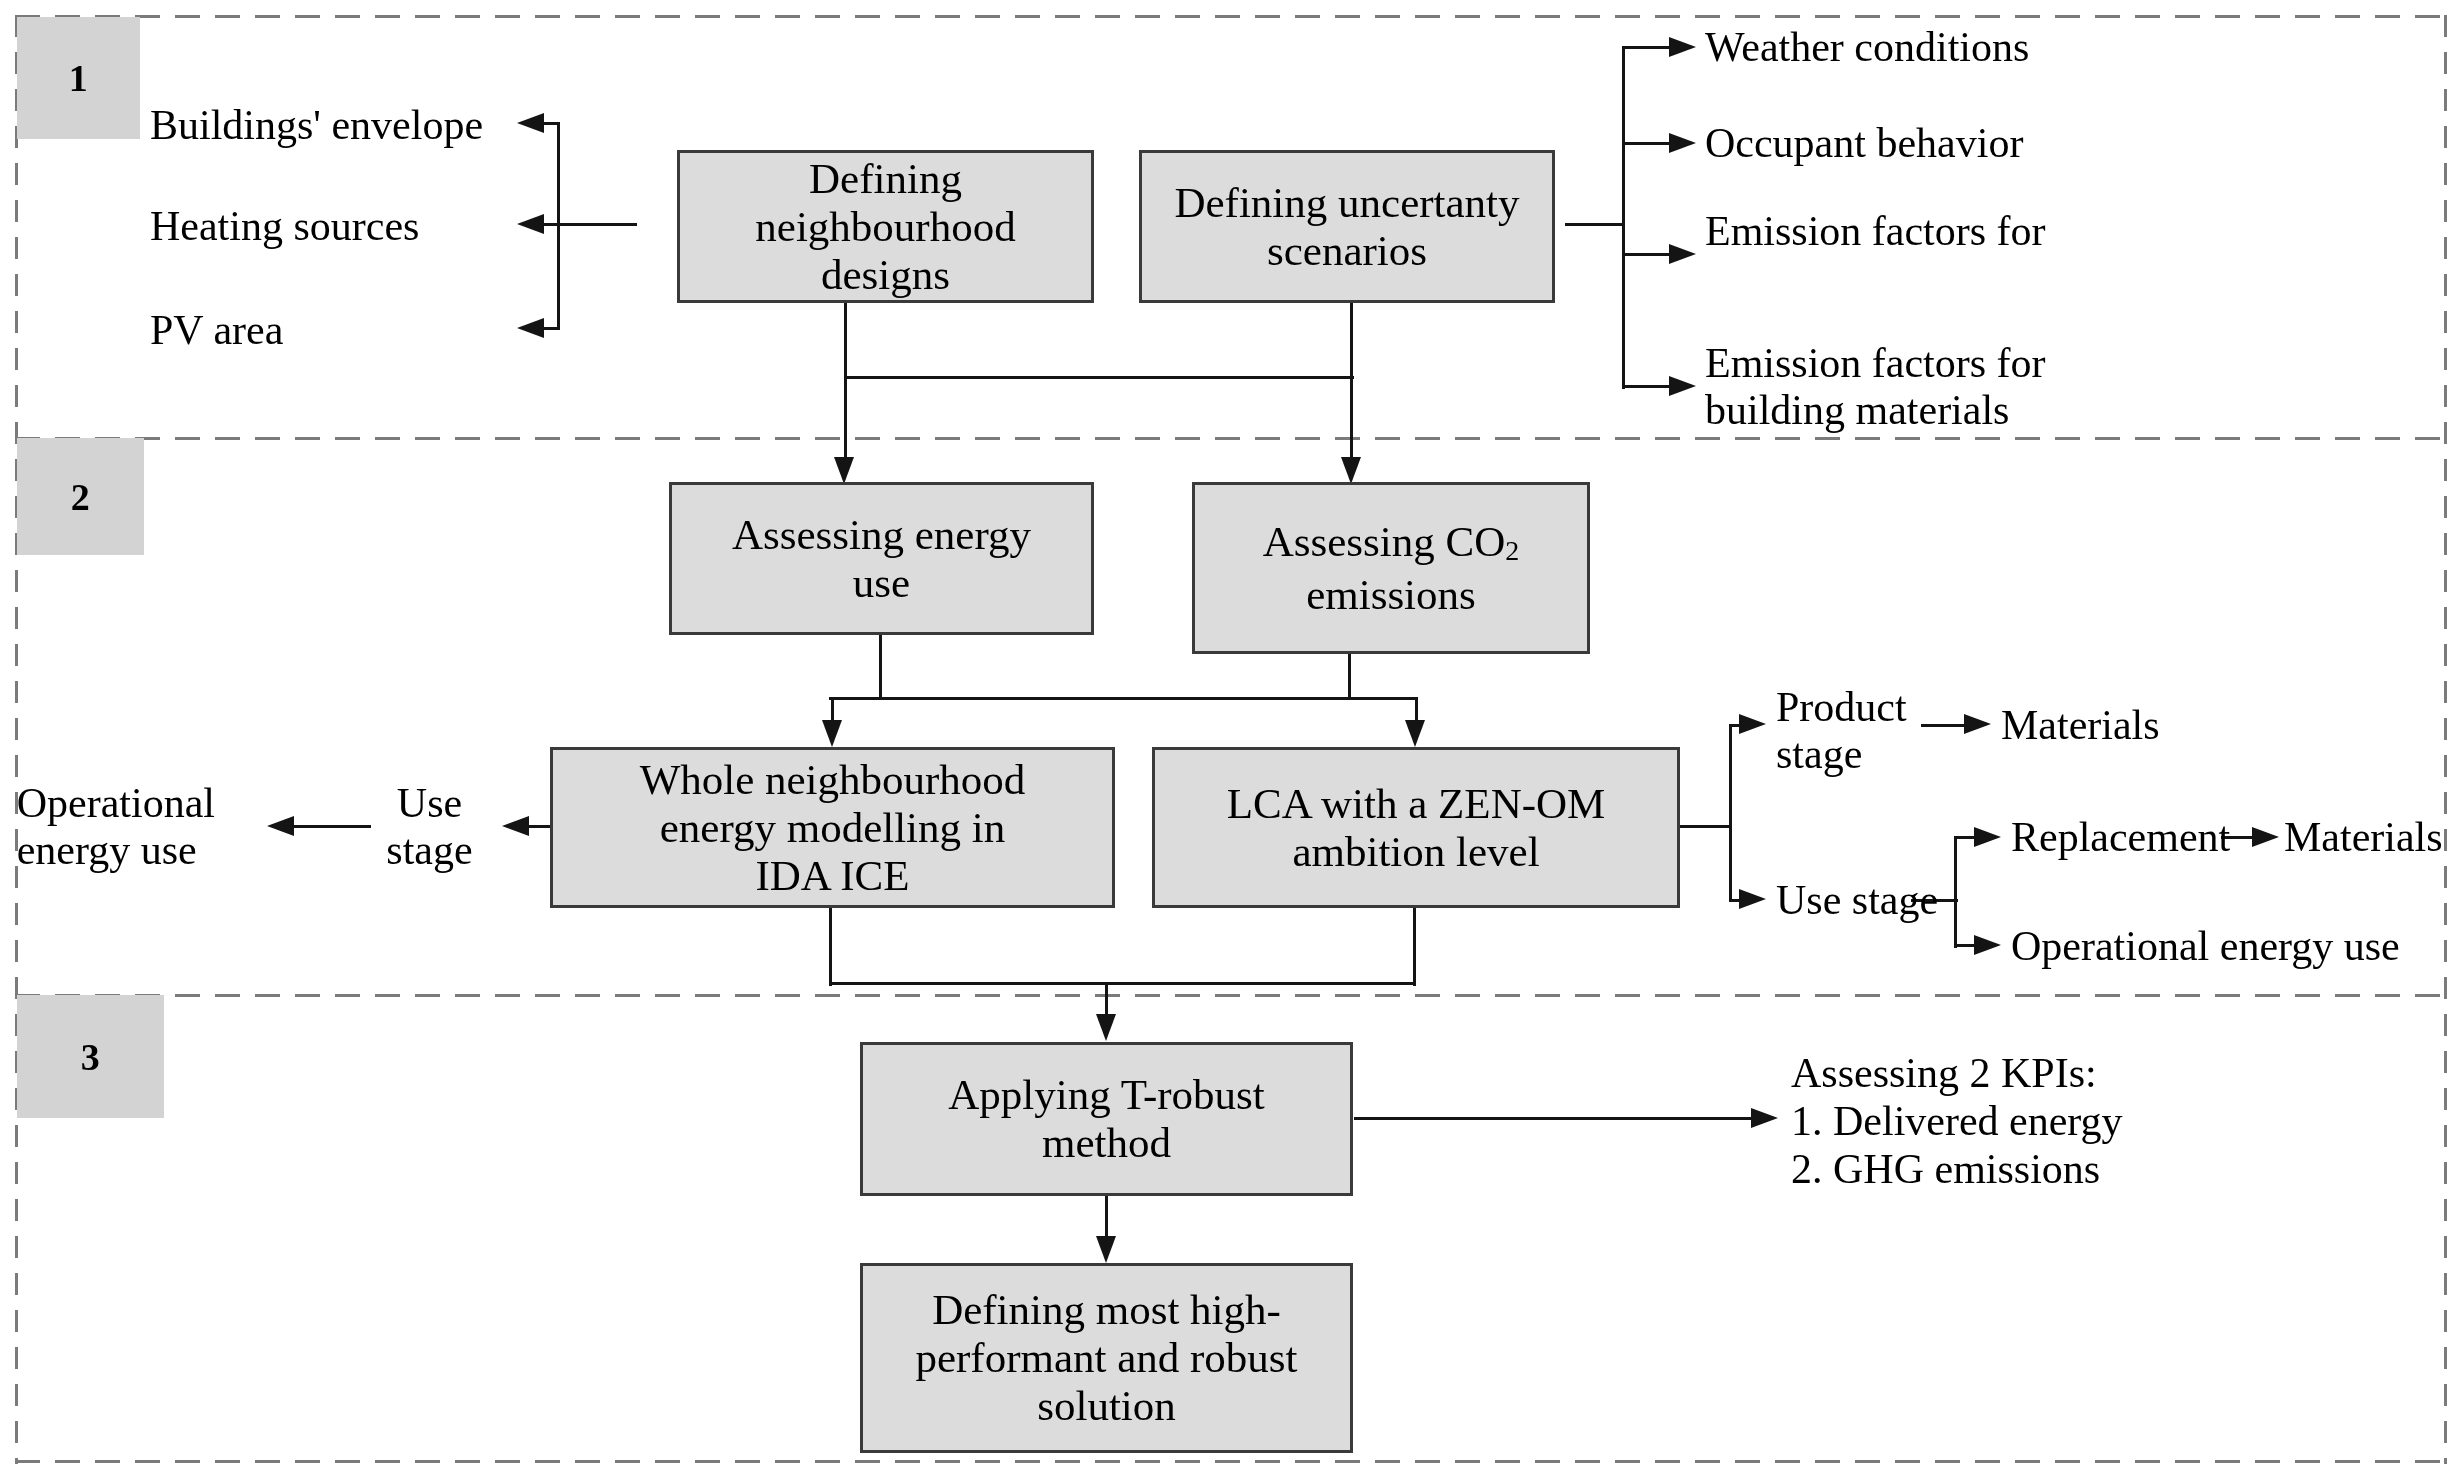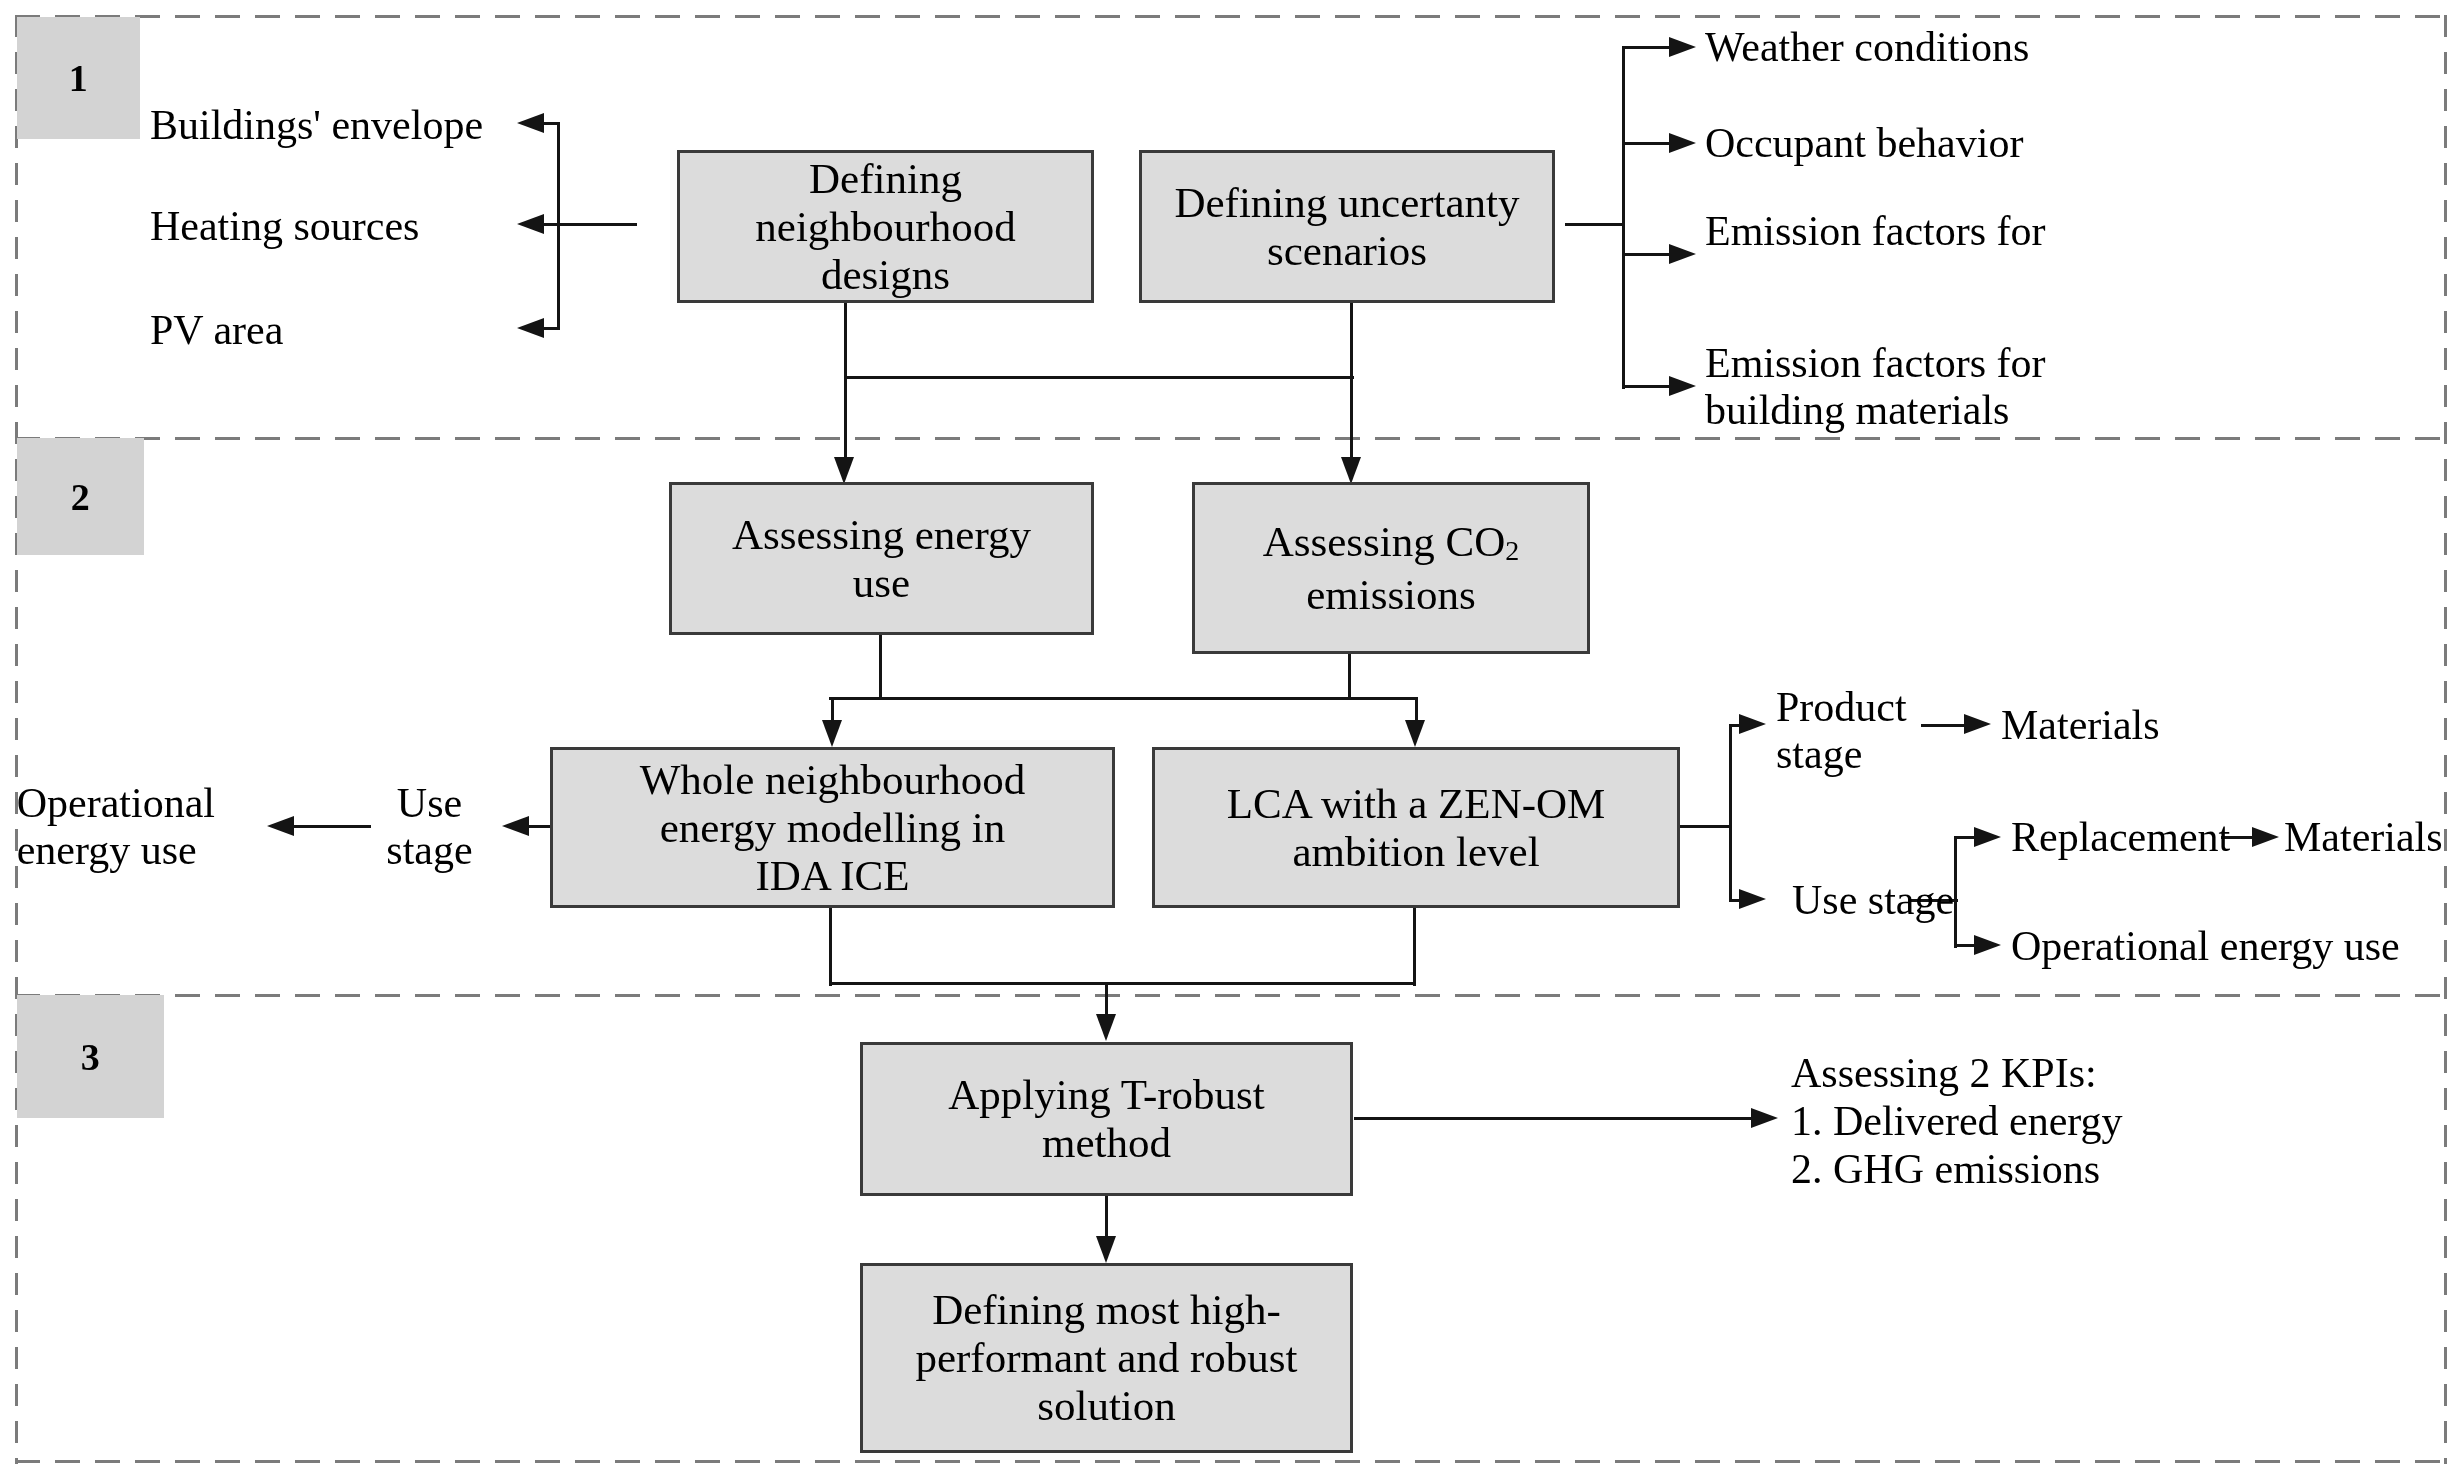--- a/index.html
+++ b/index.html
@@ -169,21 +169,21 @@
   <div class="lbl" style="left:1776px;top:684px;">
     <div class="ll">Product</div>
     <div class="ll">stage</div>
   </div>
   <div class="lnh" style="left:1921px;top:724px;width:45px;"></div>
   <div class="tri-r" style="left:1964px;top:714px;"></div>
   <div class="lbl" style="left:2001px;top:702px;">
     <div class="ll">Materials</div>
   </div>
 
-  <div class="lbl" style="left:1776px;top:877px;margin-left:16px;">
+  <div class="lbl" style="left:1776px;top:877px;">
     <div class="ll">Use stage</div>
   </div>
   <div class="lnh" style="left:1911px;top:899px;width:47px;"></div>
   <div class="lnv" style="left:1954px;top:836px;height:112px;"></div>
   <div class="lnh" style="left:1954px;top:836px;width:21.7px;"></div>
   <div class="lnh" style="left:1954px;top:944px;width:21.7px;"></div>
   <div class="tri-r" style="left:1974px;top:827px;"></div>
   <div class="tri-r" style="left:1974px;top:935px;"></div>
 
   <div class="lbl" style="left:2011px;top:814px;text-align:right;">

